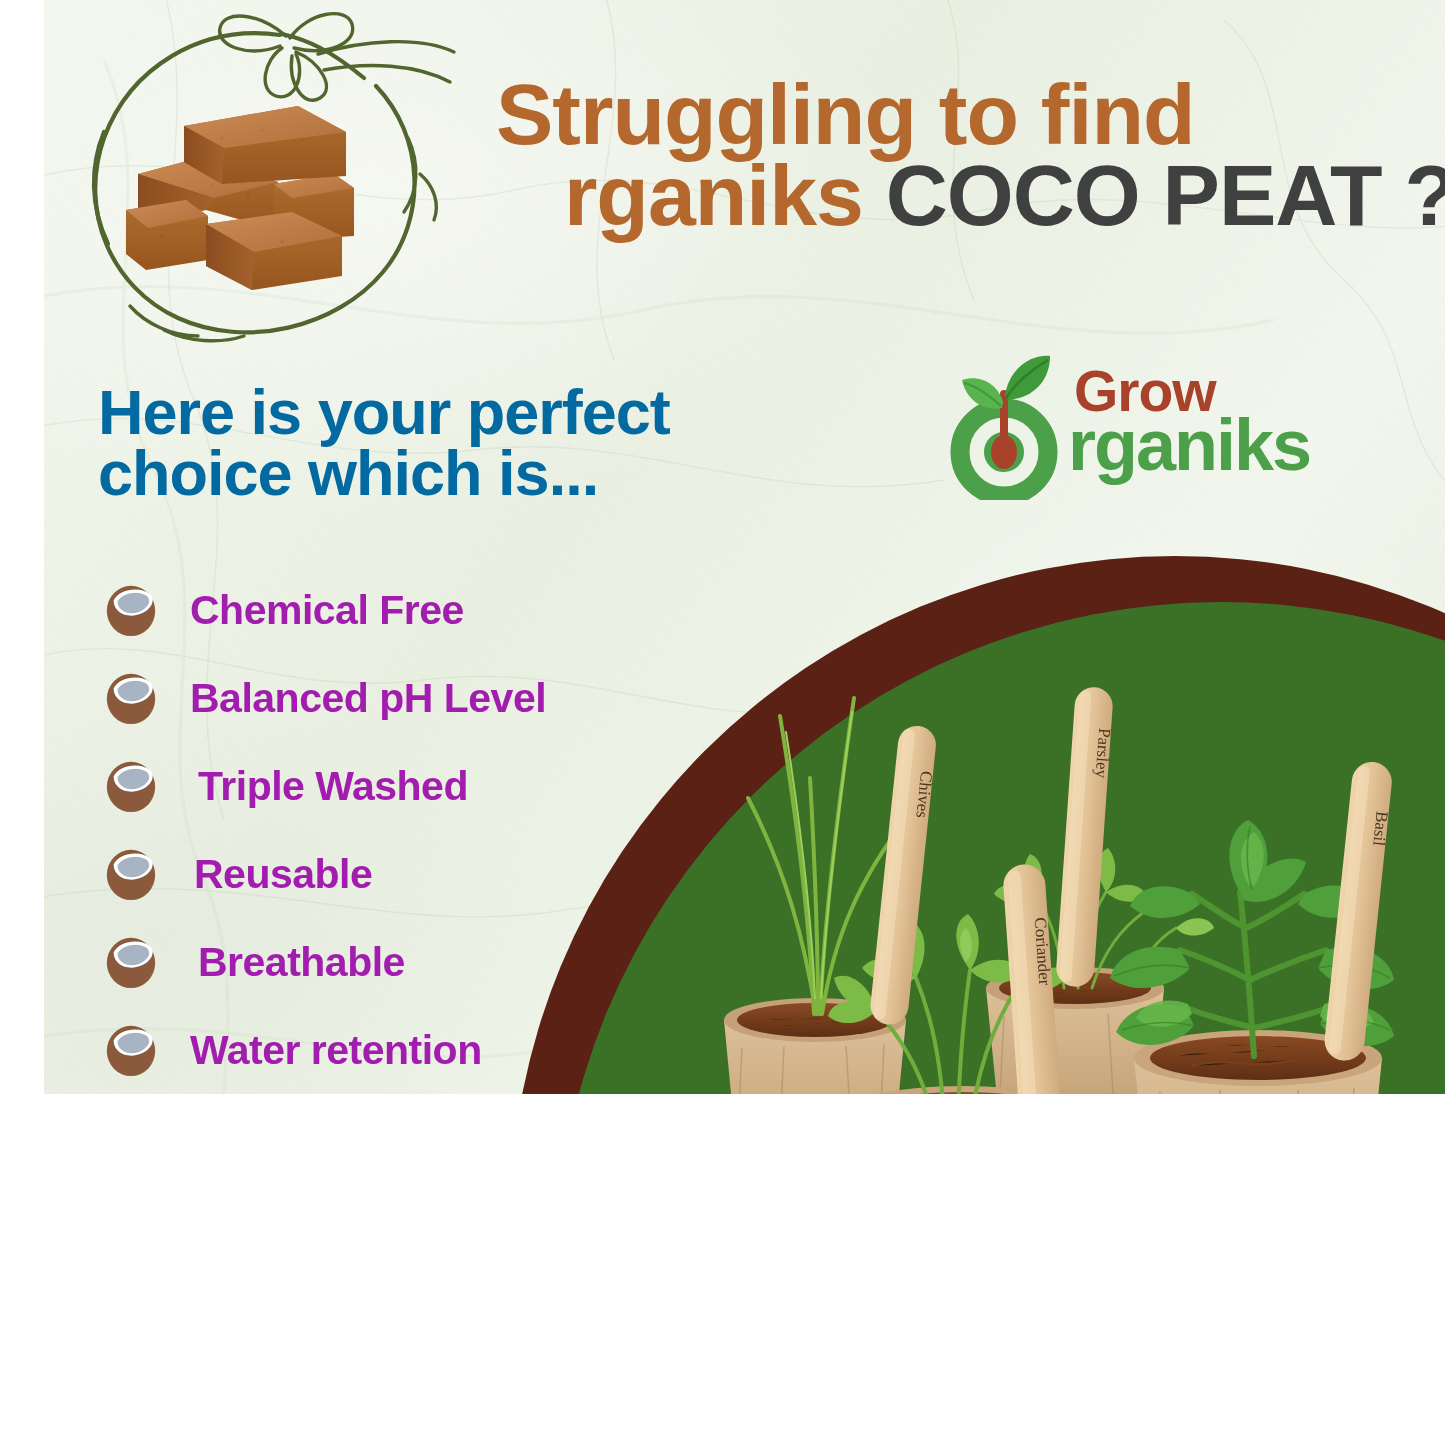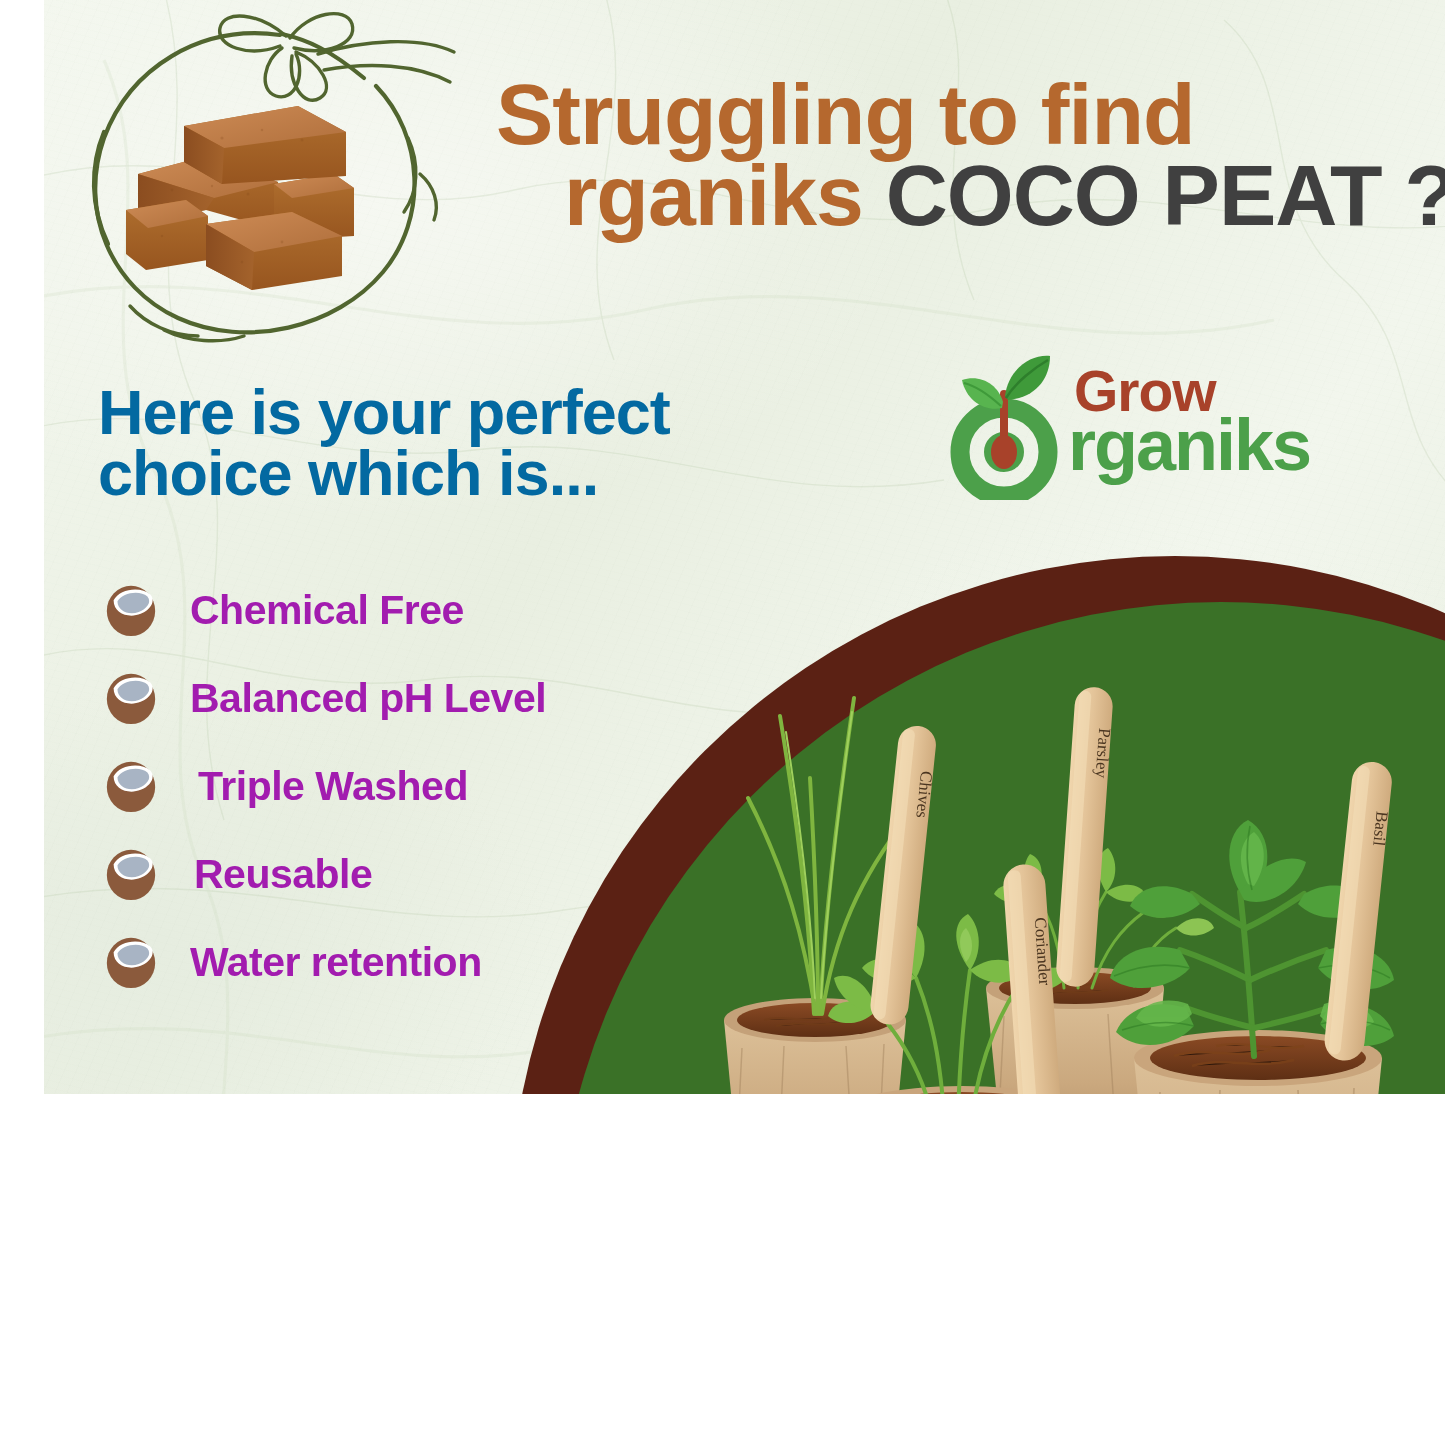--- a/index.html
+++ b/index.html
@@ -364,20 +364,28 @@
     <div class="feature">
       <svg class="coco" viewBox="0 0 60 60">
         <ellipse cx="30" cy="31" rx="25" ry="26" fill="#8b5a3c"></ellipse>
         <path d="M12,20 C18,8 40,5 50,14 C56,21 50,30 40,34 C28,39 12,34 12,20 Z" fill="#ffffff"></path>
         <path d="M16,21 C21,12 39,9 47,16 C52,22 46,29 38,32 C28,36 16,31 16,21 Z" fill="#a8b4c4"></path>
       </svg>
       <span class="flabel" style="margin-left:34px">Reusable</span>
     </div>
 
 
+    <div class="feature">
+      <svg class="coco" viewBox="0 0 60 60">
+        <ellipse cx="30" cy="31" rx="25" ry="26" fill="#8b5a3c"></ellipse>
+        <path d="M12,20 C18,8 40,5 50,14 C56,21 50,30 40,34 C28,39 12,34 12,20 Z" fill="#ffffff"></path>
+        <path d="M16,21 C21,12 39,9 47,16 C52,22 46,29 38,32 C28,36 16,31 16,21 Z" fill="#a8b4c4"></path>
+      </svg>
+      <span class="flabel" style="margin-left:38px">Breathable</span>
+    </div>
 
     <div class="feature">
       <svg class="coco" viewBox="0 0 60 60">
         <ellipse cx="30" cy="31" rx="25" ry="26" fill="#8b5a3c"></ellipse>
         <path d="M12,20 C18,8 40,5 50,14 C56,21 50,30 40,34 C28,39 12,34 12,20 Z" fill="#ffffff"></path>
         <path d="M16,21 C21,12 39,9 47,16 C52,22 46,29 38,32 C28,36 16,31 16,21 Z" fill="#a8b4c4"></path>
       </svg>
       <span class="flabel" style="margin-left:30px">Water retention</span>
     </div>
 

